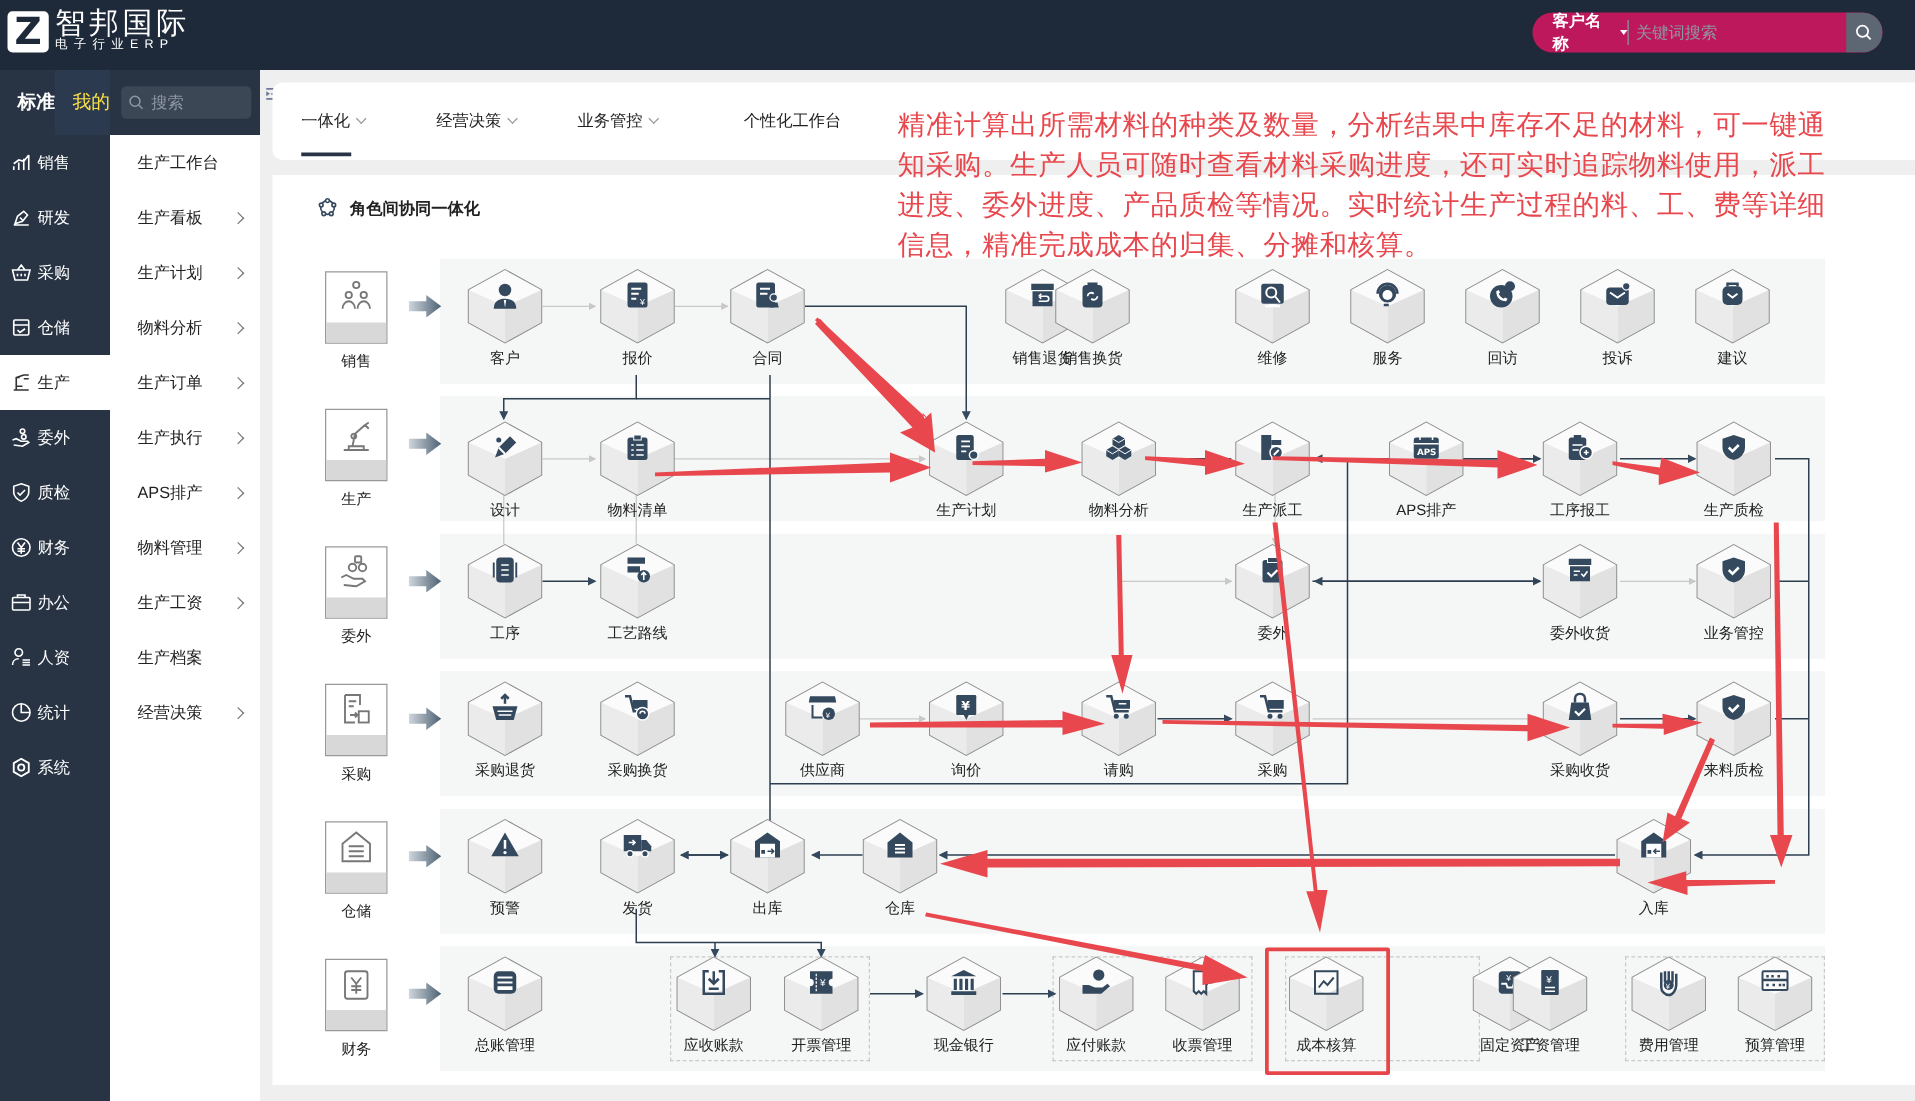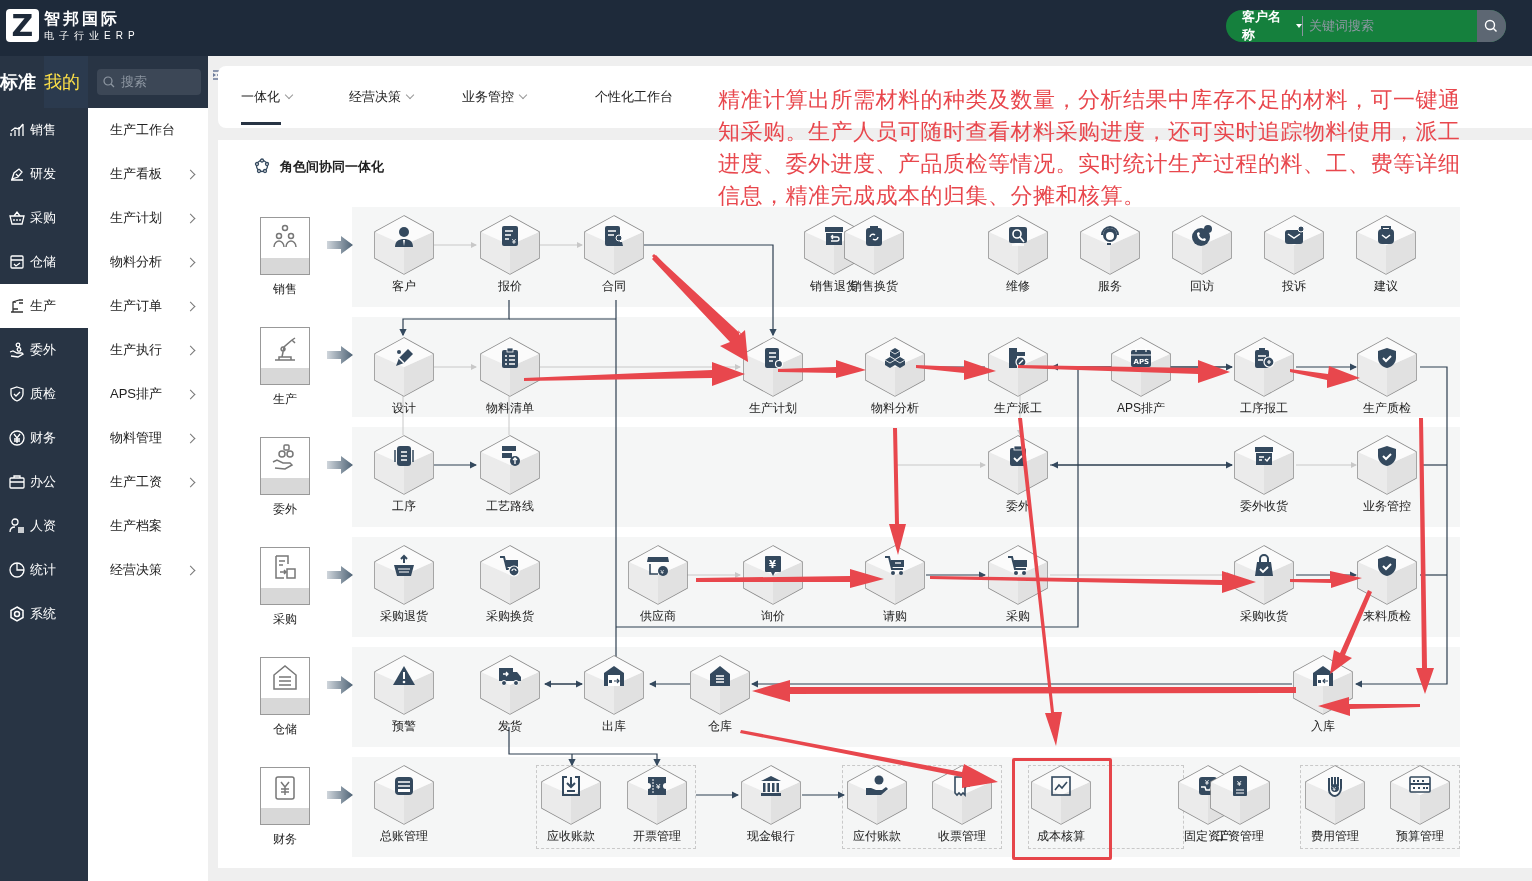--- a/index.html
+++ b/index.html
@@ -1,32 +1,32 @@
 <!DOCTYPE html>
 <html><head>
 <meta charset="utf-8">
 <style>
 *{box-sizing:border-box;margin:0;padding:0}
 html,body{width:1532px;height:881px;overflow:hidden;background:#efefef;font-family:"Liberation Sans","DejaVu Sans",sans-serif;}
 .topbar{position:absolute;left:0;top:0;width:1532px;height:56px;background:#1e2a3a;}
 .logo{position:absolute;left:6px;top:8px;display:flex;align-items:center}
 .logo-box{width:33px;height:33px;background:#fff;border-radius:4px;color:#1e2a3a;font-weight:bold;font-size:30px;line-height:33px;text-align:center;font-family:"DejaVu Sans",sans-serif}
 .logo-text{margin-left:5px;color:#fff}
-.logo-t1{font-size:16px;font-weight:bold;letter-spacing:3px;line-height:22px}
+.logo-t1{font-size:24px;font-weight:normal;letter-spacing:3px;line-height:22px}
 .logo-t2{font-size:10px;letter-spacing:5px;line-height:12px}
-.search-pill{position:absolute;left:1226px;top:10px;width:280px;height:32px;background:#15803d;border-radius:16px;display:flex;align-items:center;overflow:hidden}
+.search-pill{position:absolute;left:1226px;top:10px;width:280px;height:32px;background:#be185d;border-radius:16px;display:flex;align-items:center;overflow:hidden}
 .sp-sel{color:#fff;font-size:13px;font-weight:bold;padding-left:16px;width:107px;display:flex;align-items:center;gap:10px}
 .sp-caret{width:0;height:0;border-left:3px solid transparent;border-right:3px solid transparent;border-top:4px solid #fff}
 .sp-div{width:1px;height:20px;background:#8a94a0}
 .sp-input{flex:1;height:32px;background:transparent;border:none;color:#ccc;font-size:13px;padding-left:6px;outline:none;font-family:Liberation Mono, monospace}
 .sp-input::placeholder{color:#8e97a2}
 .sp-btn{width:44px;height:32px;background:#5d6773;display:flex;align-items:center;justify-content:center}
 .sidebar{position:absolute;left:0;top:56px;width:88px;height:825px;background:#283444}
 .sb-tabs{position:absolute;left:0;top:56px;width:208px;height:52px;background:#283444;display:flex;align-items:center}
-.sb-tab{color:#fff;font-size:18px;width:44px;text-align:left;line-height:52px}
+.sb-tab{color:#fff;font-size:15px;width:44px;text-align:right;line-height:52px}
 .sb-tab.inactive{color:#fde047;background:#2b3a4e}
 .sb-search{margin-left:9px;width:104px;height:26px;background:#3c4756;border-radius:4px;display:flex;align-items:center;padding-left:6px;color:#8e97a2;font-size:13px;gap:6px}
 .sb-item{position:absolute;left:0;width:88px;height:44px;display:flex;align-items:center;padding-left:9px;color:#fff;font-size:13px;gap:5px}
 .sb-item.active{background:#fff;color:#222;width:88px}
 .sb-item svg{flex:none}
 .submenu{position:absolute;left:88px;top:108px;width:120px;height:773px;background:#fff}
 .sm-item{position:absolute;left:22px;width:90px;height:44px;display:flex;align-items:center;justify-content:space-between;font-size:13px;color:#222}
 .sm-chev{width:7px;height:7px;border-right:1px solid #777;border-top:1px solid #777;transform:rotate(45deg);margin-right:6px}
 .collapse-btn{position:absolute;left:212px;top:68px;width:12px;height:14px}
 .tabs-bar{position:absolute;left:218px;top:66px;width:1314px;height:62px;background:#fff;border-radius:8px 0 0 8px}

